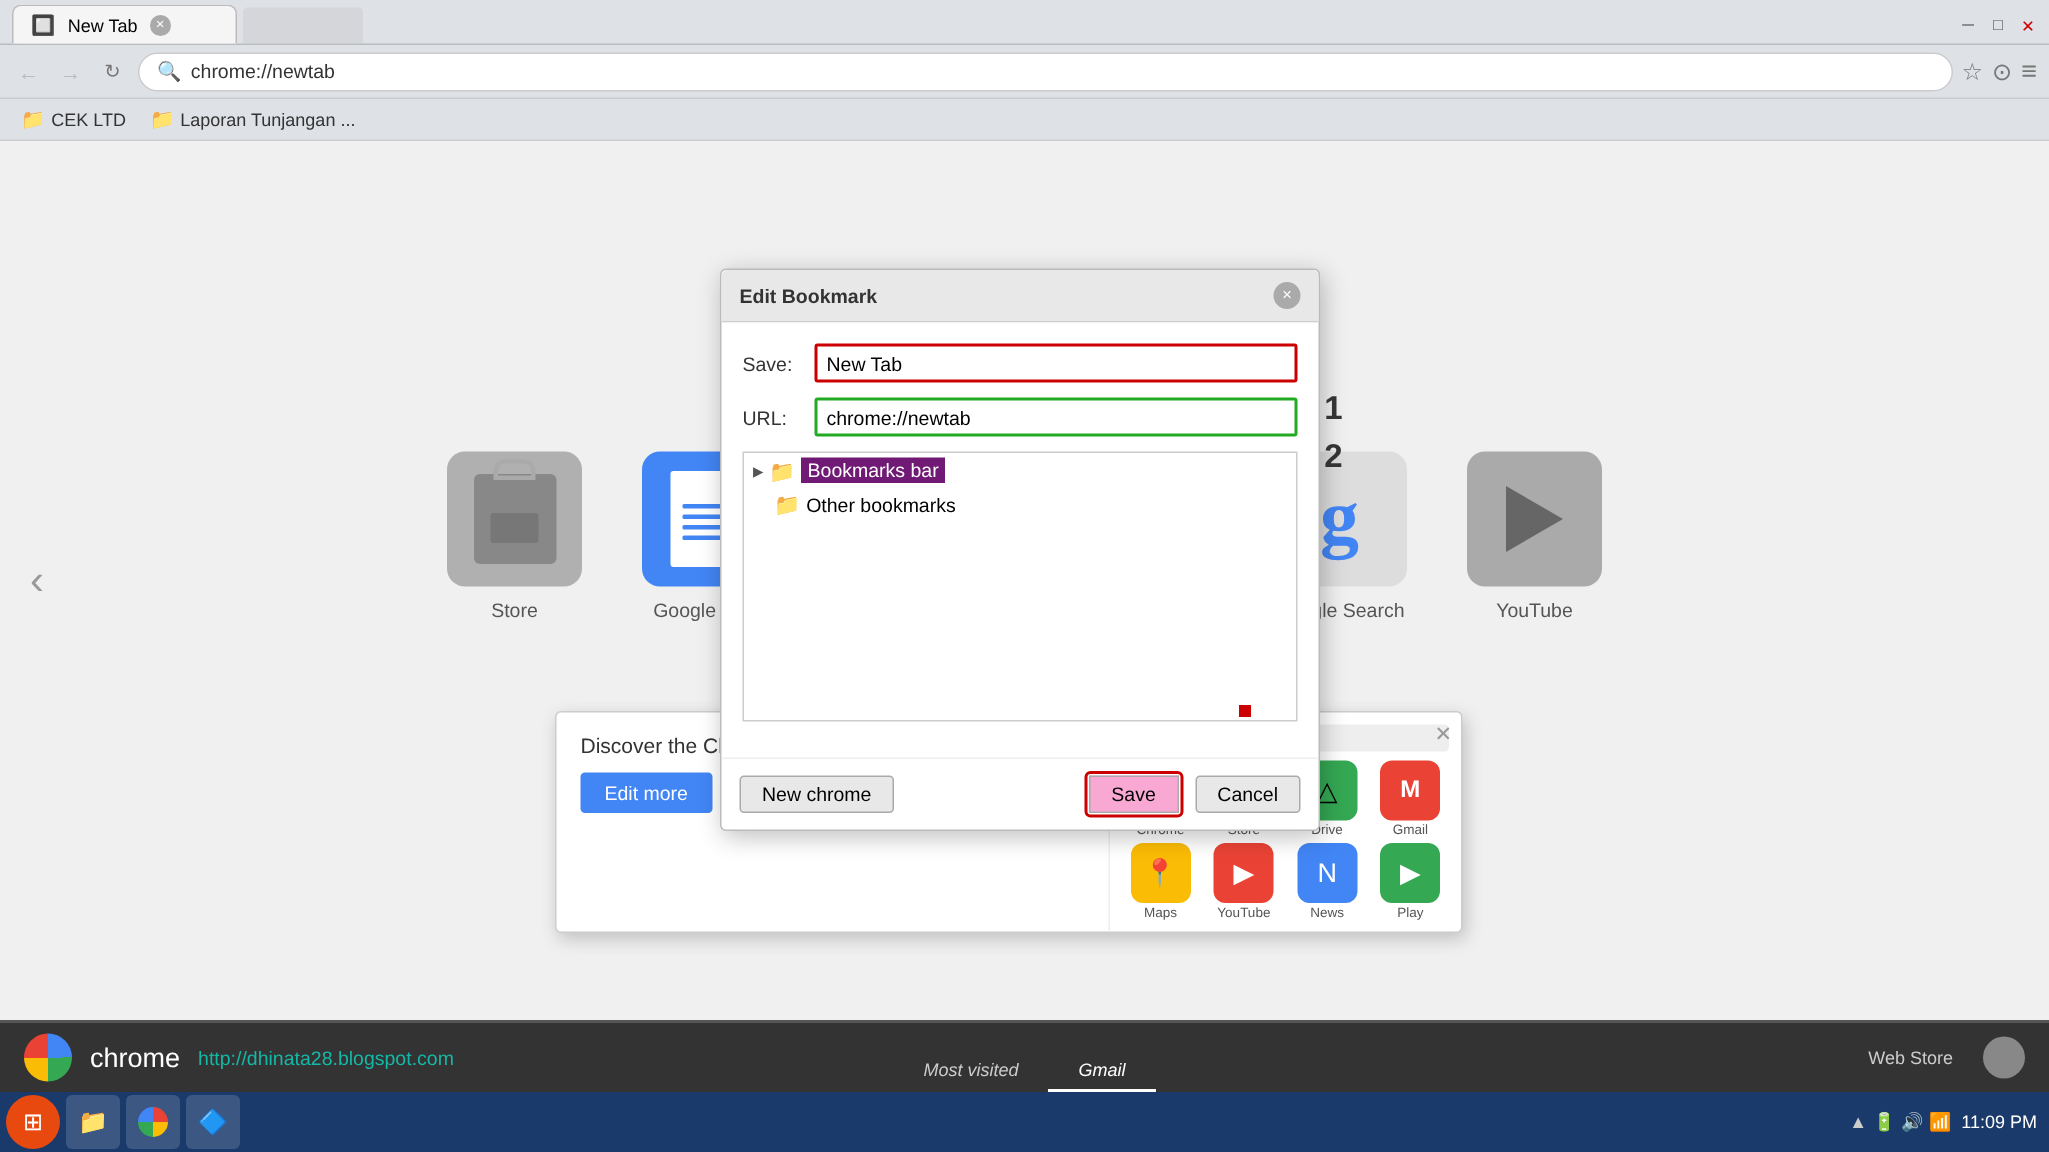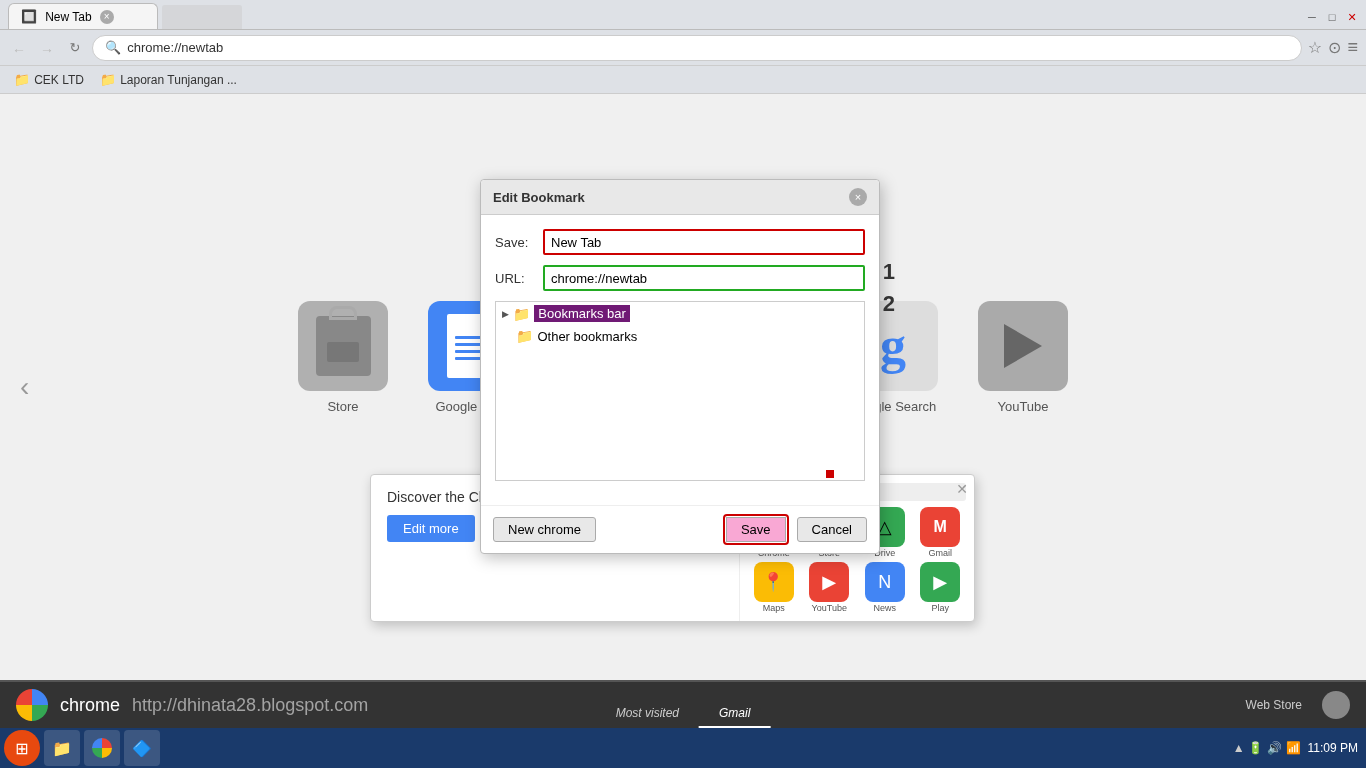--- a/index.html
+++ b/index.html
@@ -157,21 +157,21 @@
       height: 48px;
       background: #333;
       display: flex;
       align-items: center;
       padding: 0 16px;
       gap: 12px;
       border-top: 2px solid #555;
       position: relative;
     }
     .chrome-text { color: white; font-size: 18px; font-weight: 300; }
-    .blog-link { color: #a3a3a3; font-size: 18px; text-decoration: none; }
+    .blog-link { color: #14b8a6; font-size: 13px; text-decoration: none; }
 
     
     .bottom-tabs {
       position: absolute;
       left: 50%;
       transform: translateX(-50%);
       display: flex;
       gap: 0;
       bottom: 0;
       font-style: italic;

